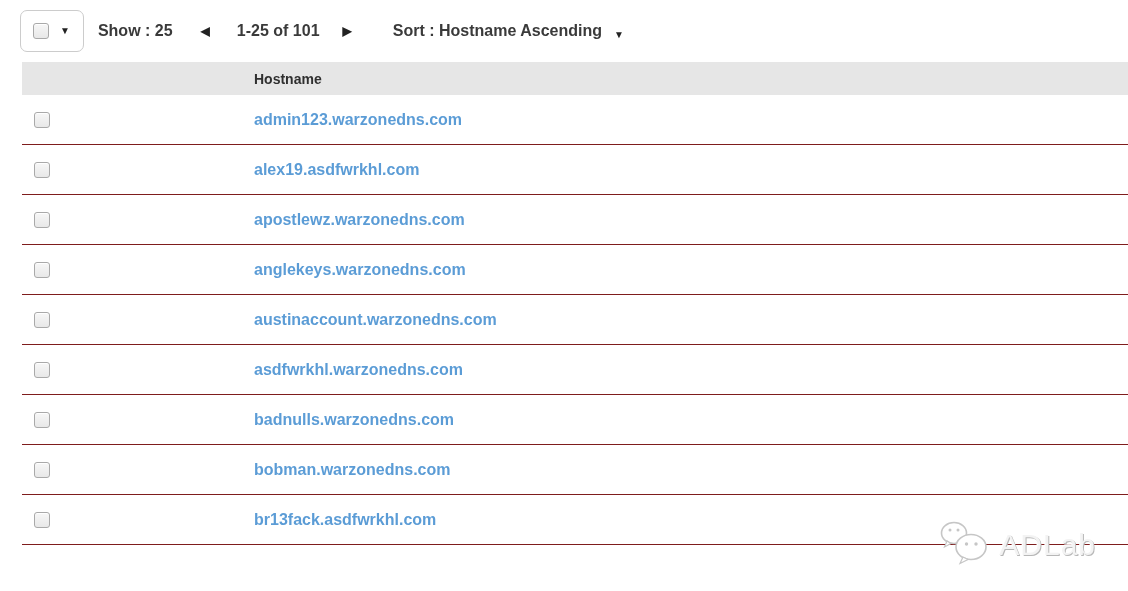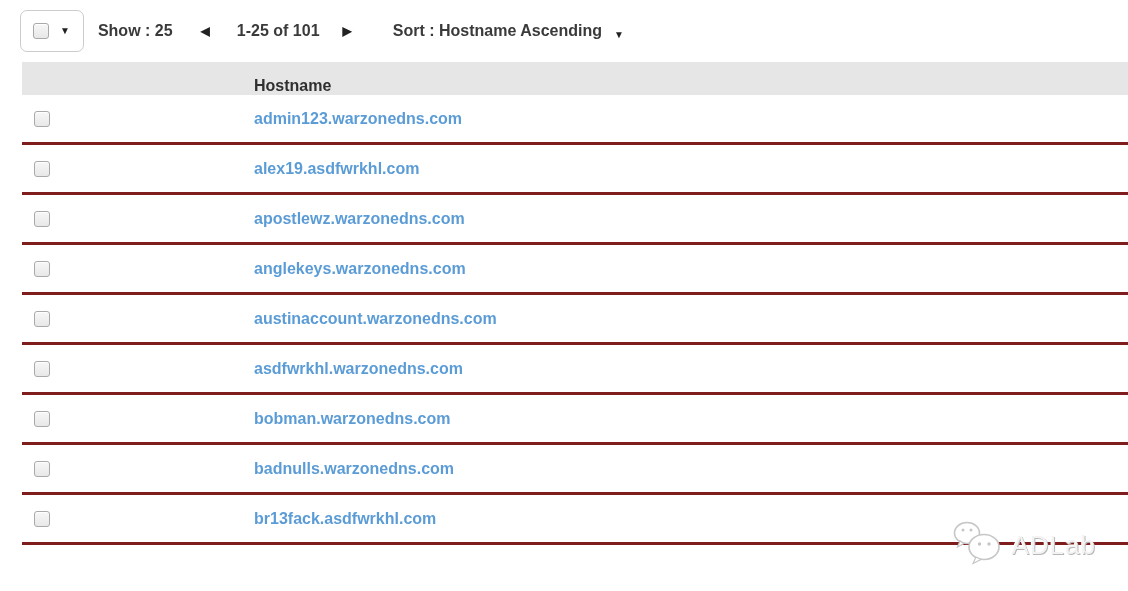--- a/index.html
+++ b/index.html
@@ -61,31 +61,31 @@
     gap: 12px;
     cursor: pointer;
   }
 
   
   .table { margin-left: 22px; width: 1106px; }
   .thead {
     background: #e6e6e6;
     height: 33px;
     display: flex;
-    align-items: flex-end;
-    font-size: 16px;
+    align-items: center;
+    font-size: 14px;
     font-weight: 600;
     color: #2f2f2f;
   }
   .thead .th-label { margin-left: 232px; }
   .row {
     height: 50px;
     display: flex;
     align-items: center;
-    border-bottom: 3px solid #7f1d1d;
+    border-bottom: 1px solid #7f1d1d;
   }
   .row input[type="checkbox"] { margin-left: 12px; }
   .hostname-link {
     margin-left: 204px;
     font-size: 16px;
     font-weight: 600;
     color: #5b9cd6;
     text-decoration: none;
     cursor: pointer;
   }
@@ -94,21 +94,21 @@
   .watermark {
     position: absolute;
     top: 520px;
     right: 32px;
     display: flex;
     align-items: center;
     gap: 8px;
     pointer-events: none;
   }
   .watermark-text {
-    font-size: 26px;
+    font-size: 30px;
     font-weight: 400;
     color: #f3f3f3;
     text-shadow: 1px 1px 0 #b7b7b7, -1px -1px 0 #ffffff;
     letter-spacing: 1px;
   }
 </style>
 </head>
 <body>
 
 <div class="app">
@@ -159,26 +159,26 @@
   </div>
 
   <div class="row">
     <input type="checkbox" style="">
     <a class="hostname-link" href="#">asdfwrkhl.warzonedns.com</a>
   </div>
 
 
   <div class="row">
     <input type="checkbox" style="">
+    <a class="hostname-link" href="#">badnulls.warzonedns.com</a>
+  </div>
+
+  <div class="row">
+    <input type="checkbox" style="">
     <a class="hostname-link" href="#">bobman.warzonedns.com</a>
-  </div>
-
-  <div class="row">
-    <input type="checkbox" style="">
-    <a class="hostname-link" href="#">badnulls.warzonedns.com</a>
   </div>
 
   <div class="row">
     <input type="checkbox" style="">
     <a class="hostname-link" href="#">br13fack.asdfwrkhl.com</a>
   </div>
 </div>
   </div>
 
   <div class="watermark">

